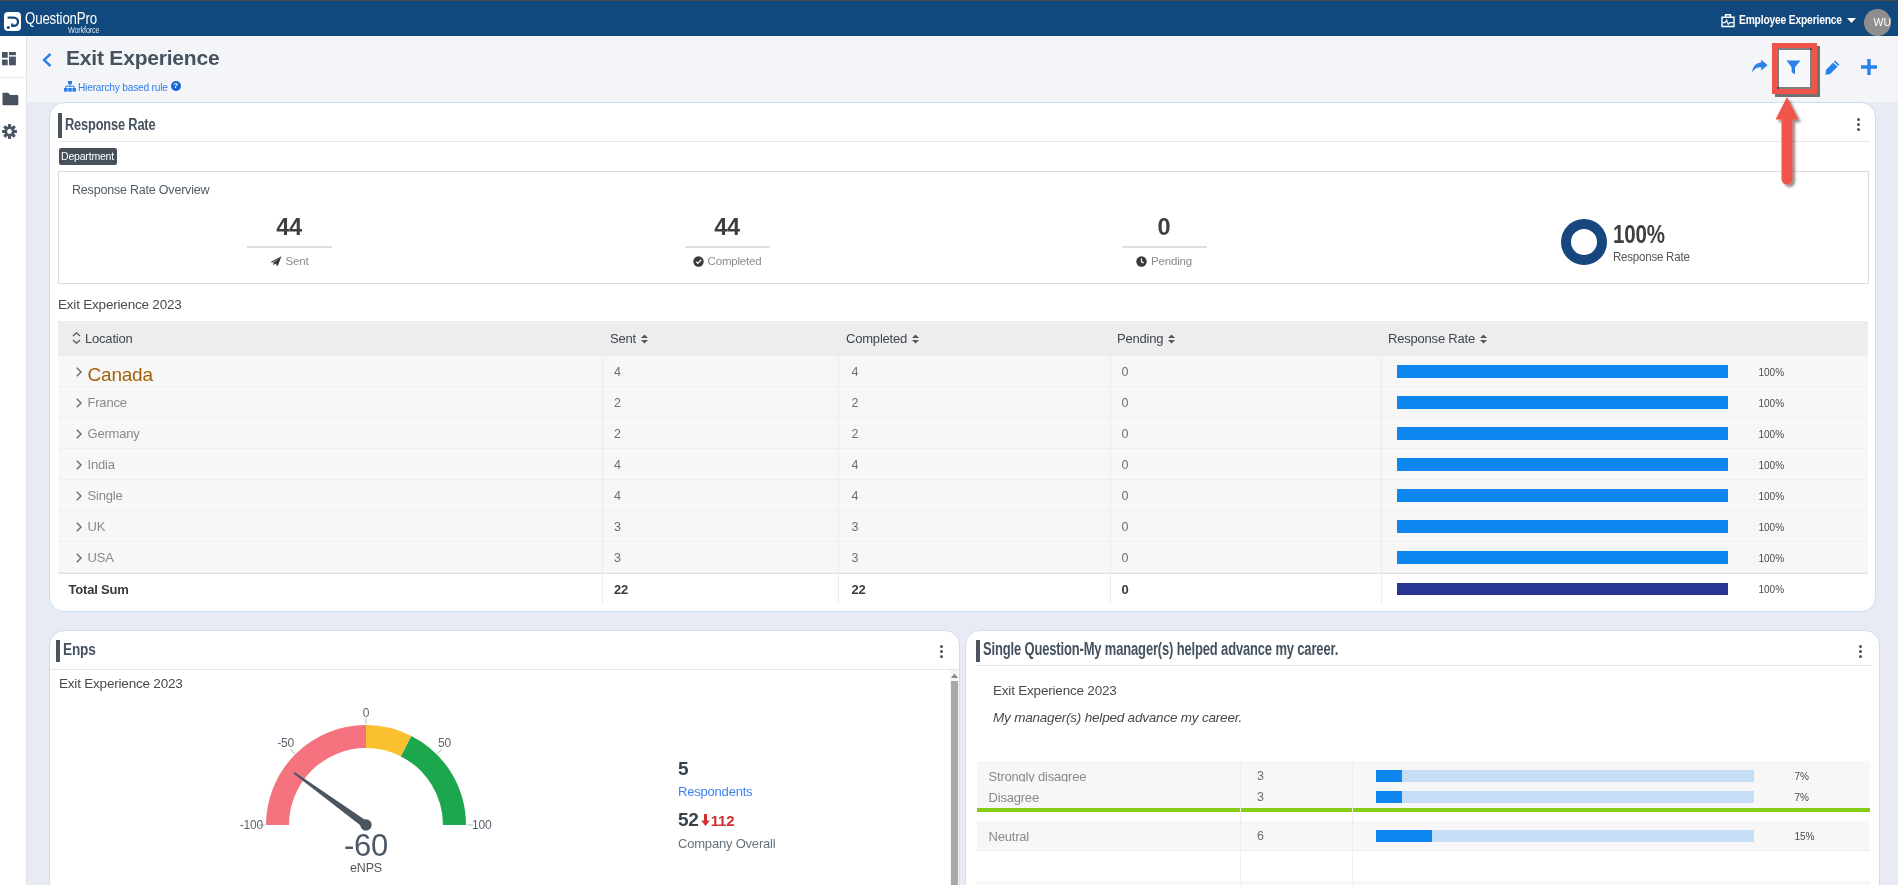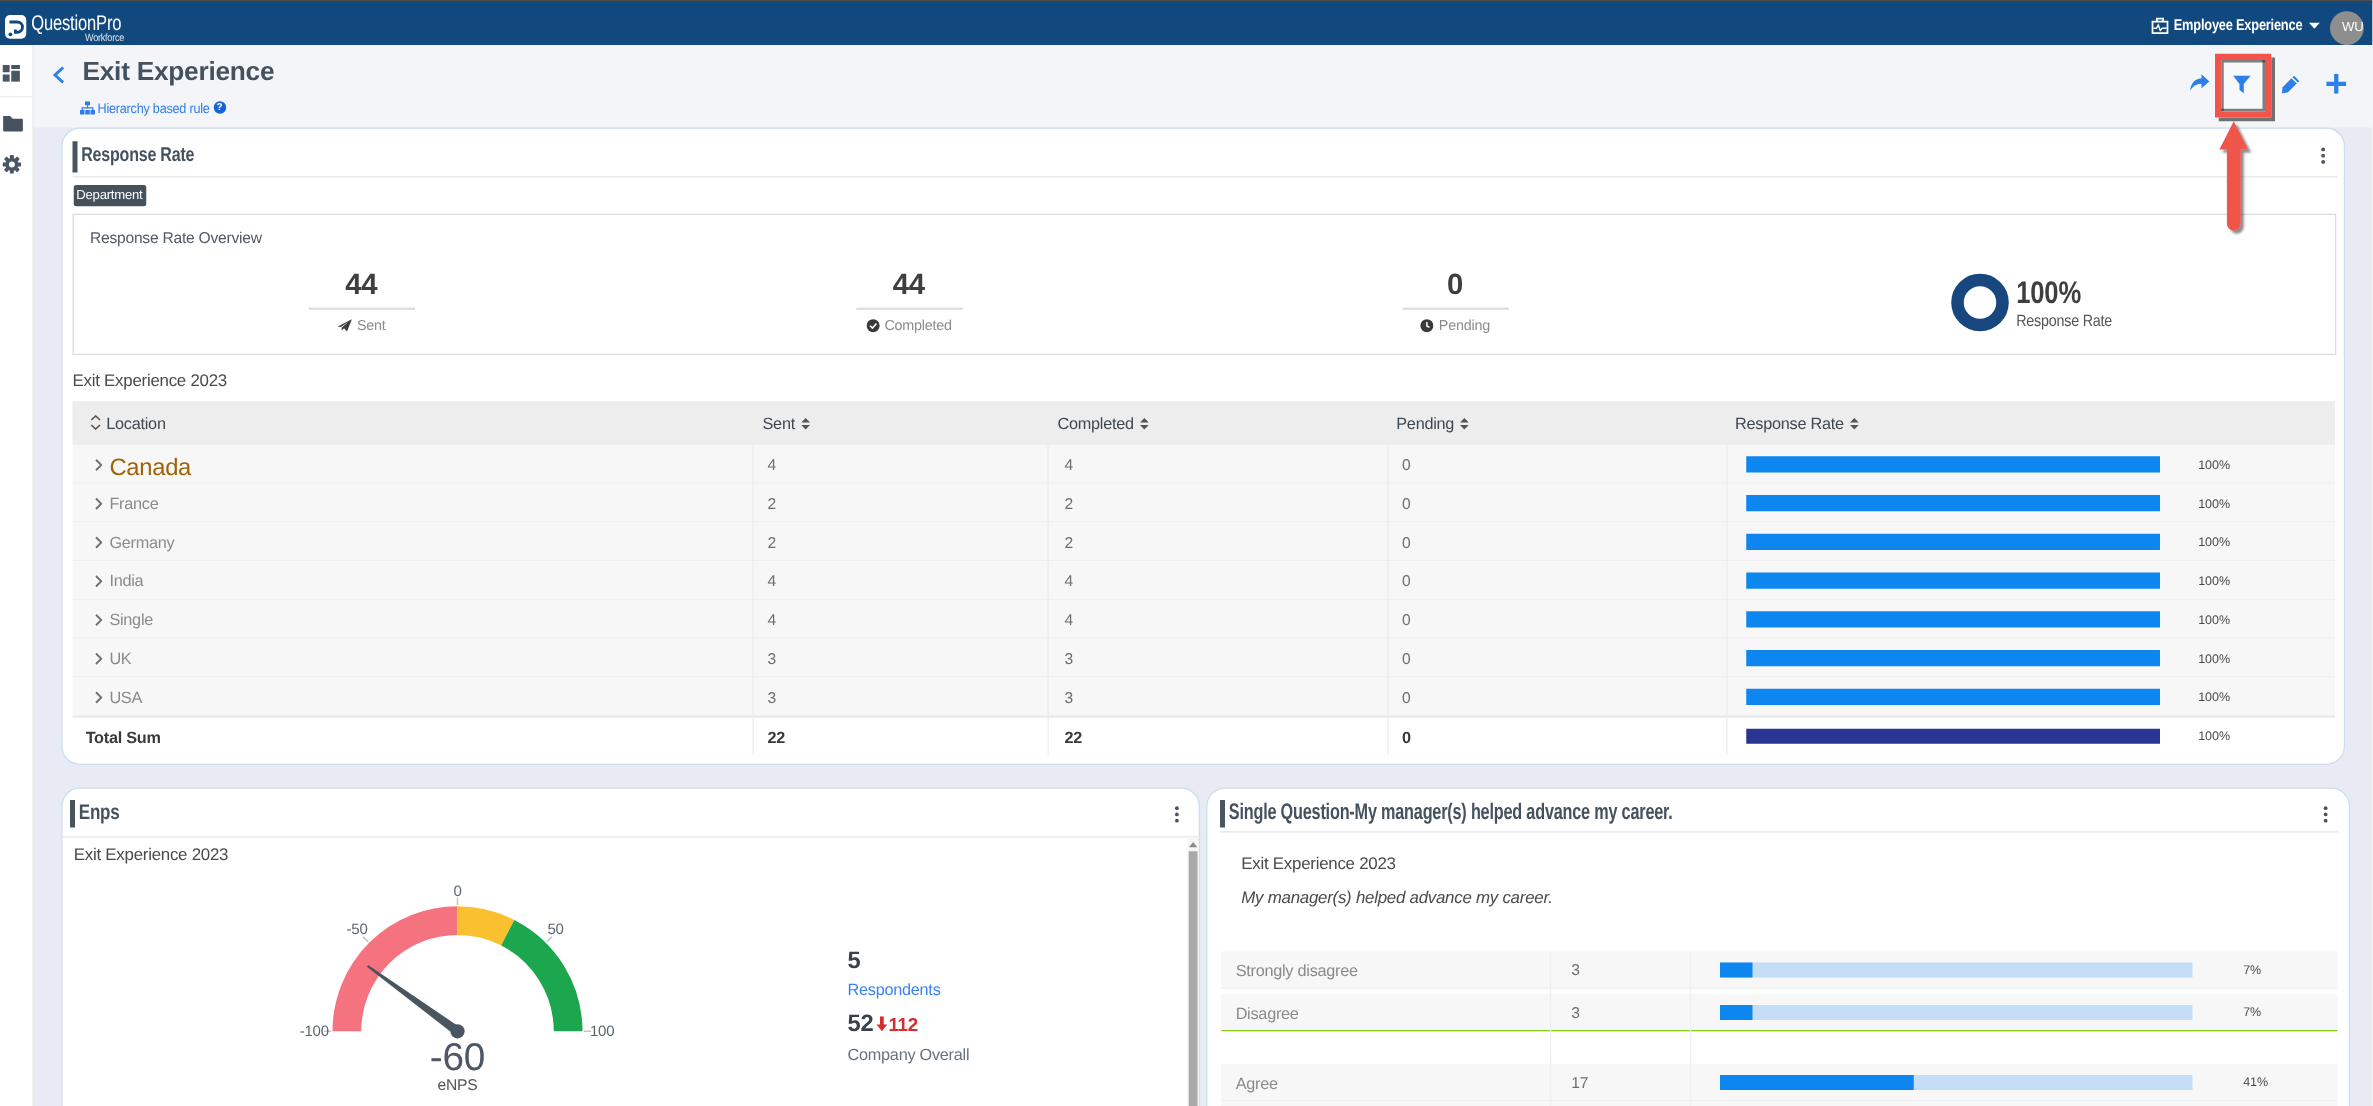--- a/index.html
+++ b/index.html
@@ -306,31 +306,31 @@
 <div class="abs" style="left:27px;top:52px;font-size:13.5px;color:#4A4A4A">Exit Experience 2023</div>
 <div class="abs" style="left:27px;top:79px;font-size:13.5px;font-style:italic;color:#4A4A4A">My manager(s) helped advance my career.</div>
 <div class="abs" style="left:11px;top:130px;width:893px;height:30px;background:#F7F7F8;border-bottom:1px solid #EFEFF1">
 <div class="abs" style="left:11.5px;top:8px;font-size:13px;color:#8A8A8A">Strongly disagree</div>
 <div class="abs" style="left:280px;top:8px;font-size:12.5px;color:#6E6E6E">3</div>
 <div class="abs" style="left:398.5px;top:9px;width:378px;height:12px;background:#C5DDF6">
         <div style="width:26.5px;height:12px;background:#0D86F0"></div>
       </div>
 <div class="abs" style="left:817.5px;top:10px;font-size:10px;color:#4A4A4A;letter-spacing:0">7%</div>
 </div>
-<div class="abs" style="left:11px;top:164px;width:893px;height:30px;background:#F7F7F8;border-bottom:1px solid #84cc16">
+<div class="abs" style="left:11px;top:151px;width:893px;height:30px;background:#F7F7F8;border-bottom:4px solid #84cc16">
 <div class="abs" style="left:11.5px;top:8px;font-size:13px;color:#8A8A8A">Disagree</div>
 <div class="abs" style="left:280px;top:8px;font-size:12.5px;color:#6E6E6E">3</div>
 <div class="abs" style="left:398.5px;top:9px;width:378px;height:12px;background:#C5DDF6">
         <div style="width:26.5px;height:12px;background:#0D86F0"></div>
       </div>
 <div class="abs" style="left:817.5px;top:10px;font-size:10px;color:#4A4A4A;letter-spacing:0">7%</div>
 </div>
-<div class="abs" style="left:11px;top:220px;width:893px;height:30px;background:#F7F7F8;border-bottom:1px solid #EFEFF1">
-<div class="abs" style="left:11.5px;top:8px;font-size:13px;color:#8A8A8A">Agree</div>
-<div class="abs" style="left:280px;top:8px;font-size:12.5px;color:#6E6E6E">17</div>
+<div class="abs" style="left:11px;top:190px;width:893px;height:30px;background:#F7F7F8;border-bottom:1px solid #EFEFF1">
+<div class="abs" style="left:11.5px;top:8px;font-size:13px;color:#8A8A8A">Neutral</div>
+<div class="abs" style="left:280px;top:8px;font-size:12.5px;color:#6E6E6E">6</div>
 <div class="abs" style="left:398.5px;top:9px;width:378px;height:12px;background:#C5DDF6">
-        <div style="width:155px;height:12px;background:#0D86F0"></div>
+        <div style="width:56.7px;height:12px;background:#0D86F0"></div>
       </div>
-<div class="abs" style="left:817.5px;top:10px;font-size:10px;color:#4A4A4A;letter-spacing:0">41%</div>
+<div class="abs" style="left:817.5px;top:10px;font-size:10px;color:#4A4A4A;letter-spacing:0">15%</div>
 </div>
 <div class="abs" style="left:11px;top:250px;width:893px;height:5px;background:#F7F7F8"></div>
 <div class="abs" style="left:274px;top:130px;width:1px;height:125px;background:#EFEFF1"></div>
 <div class="abs" style="left:386px;top:130px;width:1px;height:125px;background:#EFEFF1"></div>
 </div>
 </body></html>

